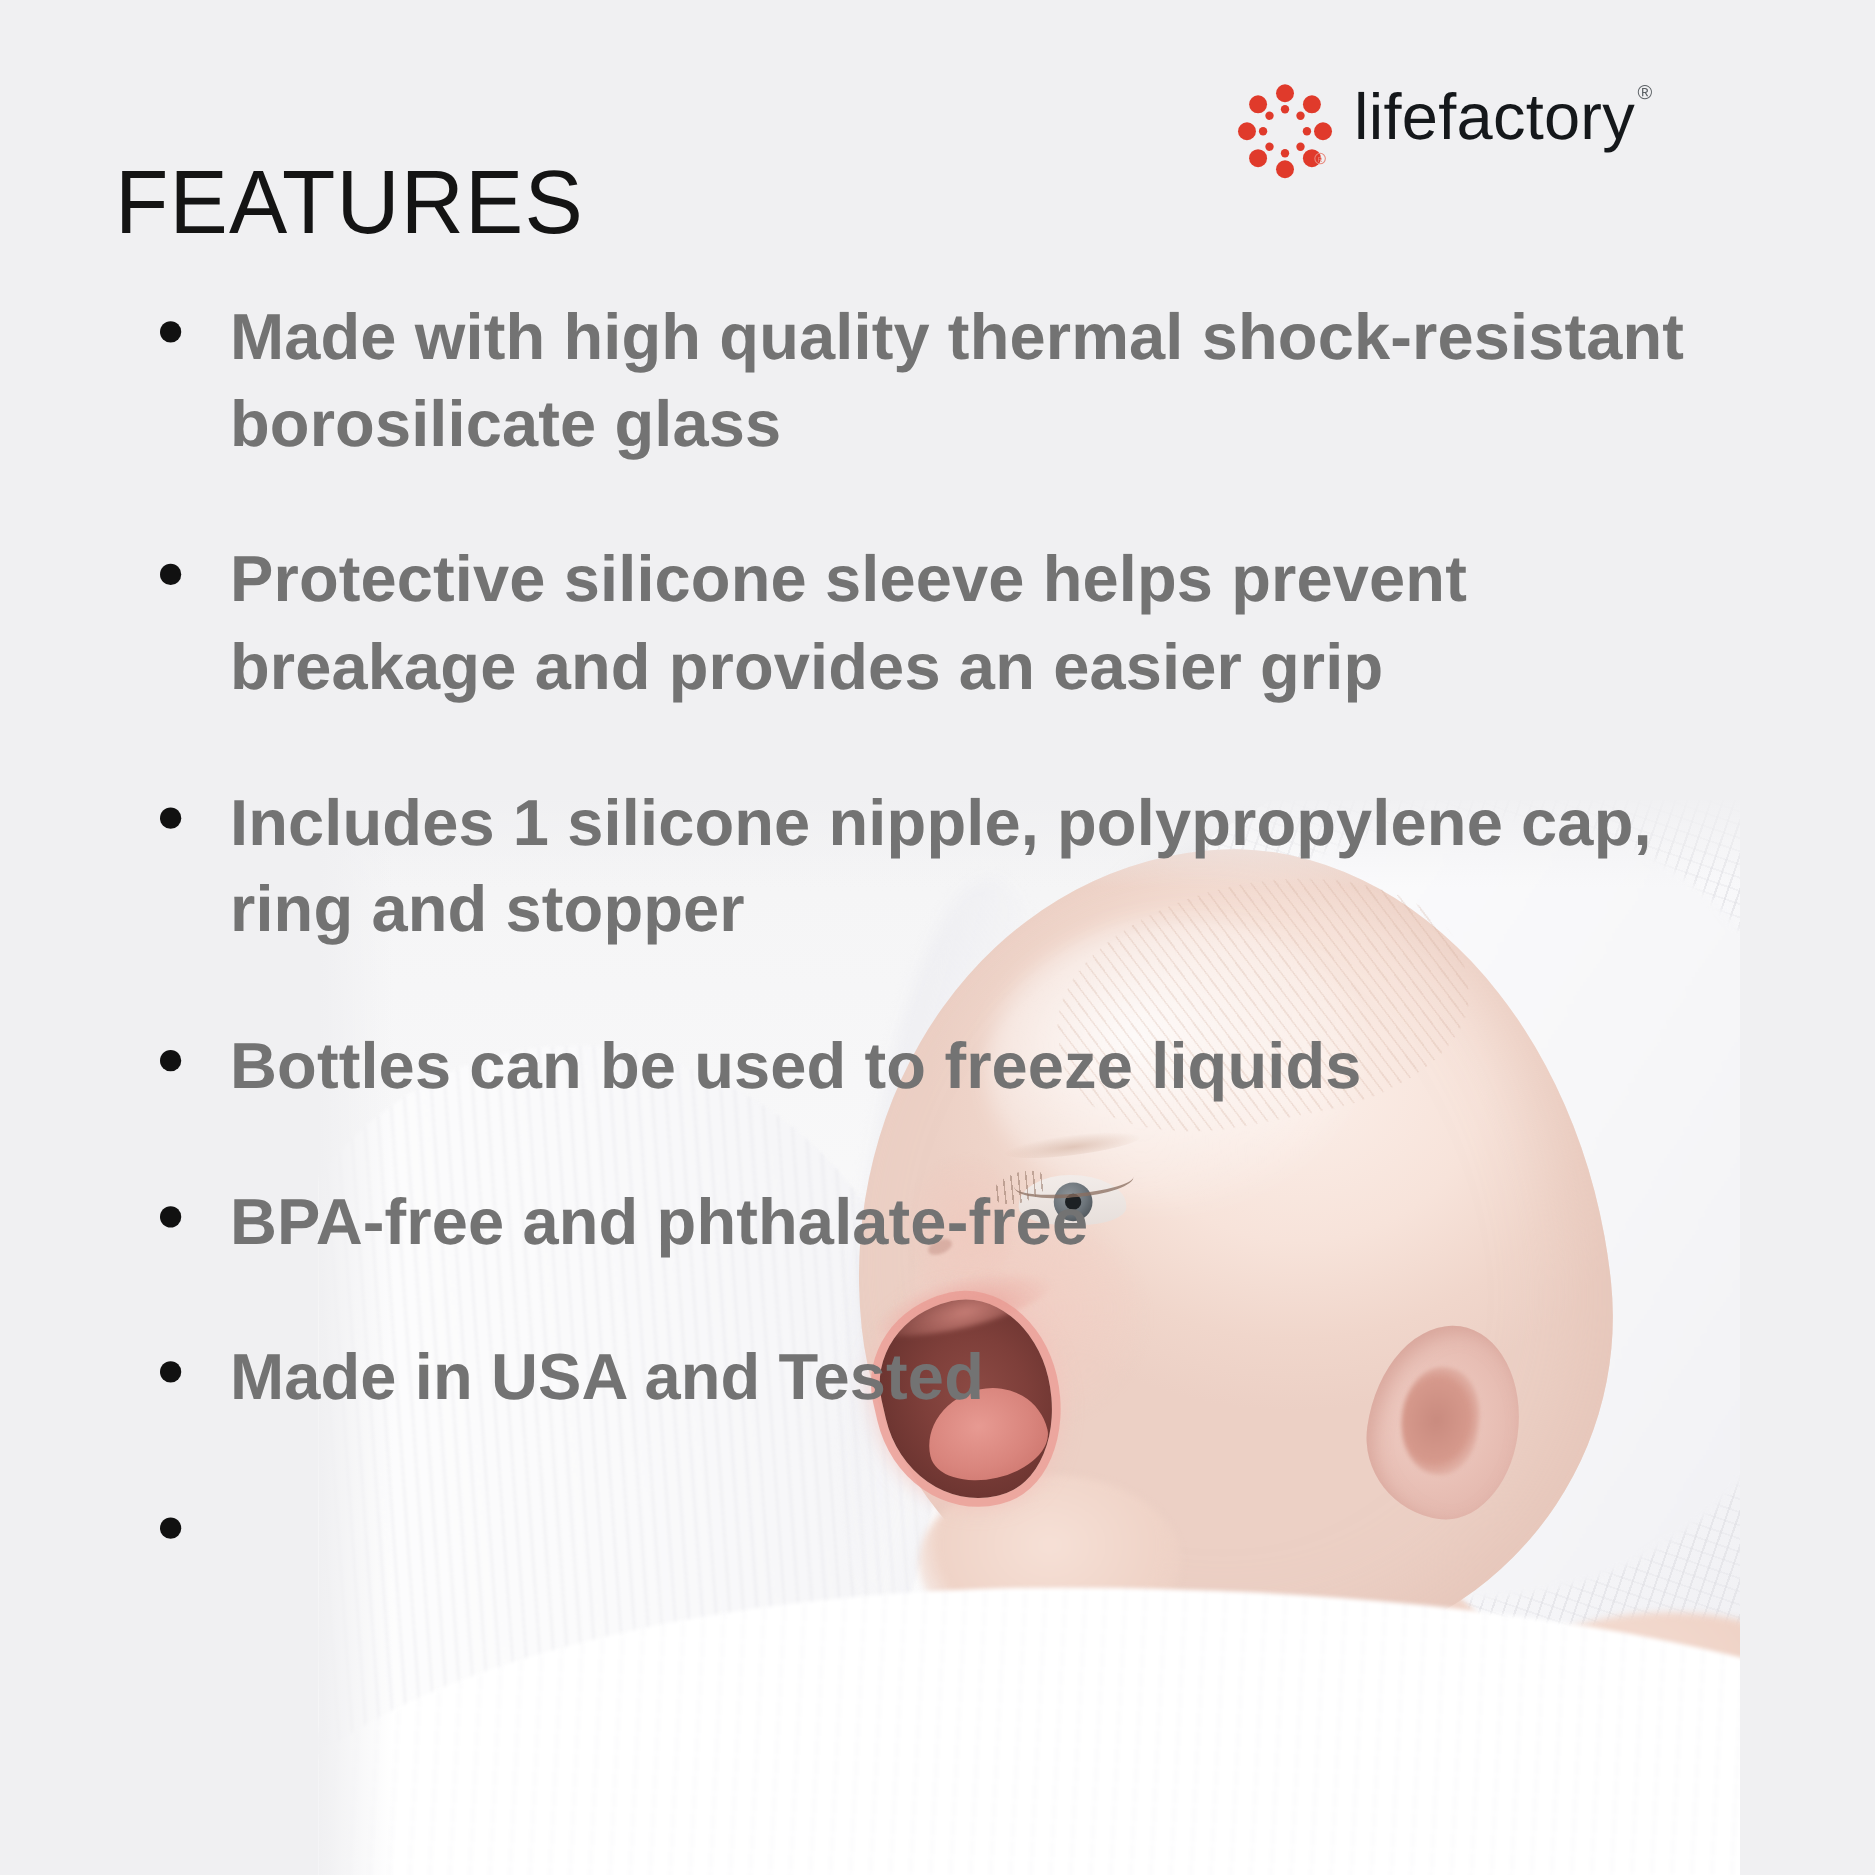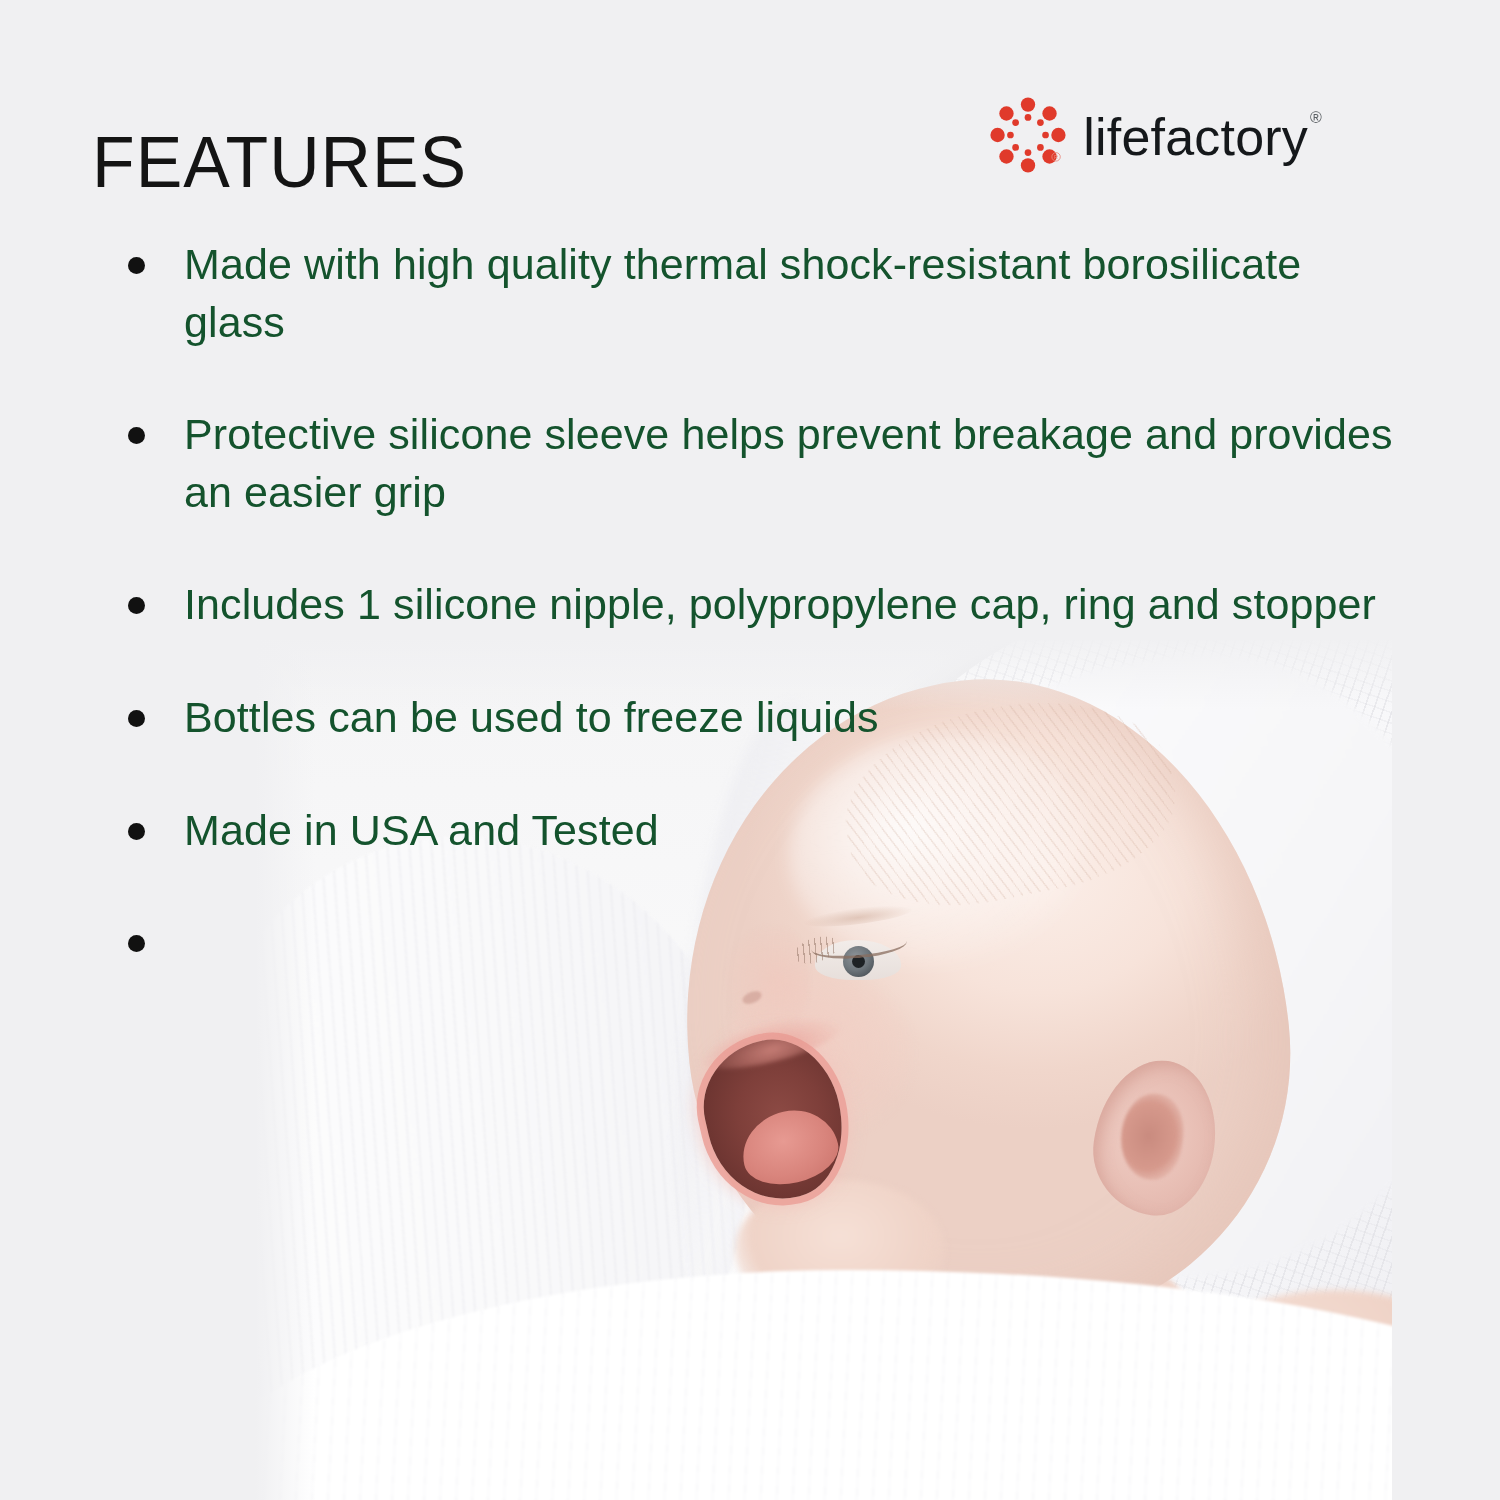--- a/index.html
+++ b/index.html
@@ -371,23 +371,22 @@
     color: #141414;
     line-height: 1;
     font-family: "Liberation Sans", sans-serif;
     transform: scaleX(0.97);
     transform-origin: left center;
   }
 
   .brand-logo {
     position: absolute;
     right: 72px;
-    top: 96px;
+    top: 66px;
     display: flex;
-    align-items: center;
     gap: 16px;
   }
   .brand-mark {
     width: 78px;
     height: 78px;
     flex: 0 0 auto;
   }
   .brand-wordmark {
     font-size: 52px;
     font-weight: 300;
@@ -413,23 +412,23 @@
     top: 236px;
     width: 1290px;
     list-style: none;
     margin: 0;
     padding: 0;
   }
   .feature-item {
     position: relative;
     padding-left: 62px;
     margin-bottom: 55px;
-    color: #14532d;
-    font-size: 43px;
-    font-weight: 400;
+    color: #737373;
+    font-size: 52px;
+    font-weight: 700;
     line-height: 1.34;
     letter-spacing: 0.1px;
     font-family: "Liberation Sans", sans-serif;
   }
   .feature-item:last-child { margin-bottom: 0; }
   .feature-bullet {
     position: absolute;
     left: 6px;
     top: 21px;
     width: 17px;
@@ -536,20 +535,24 @@
       <li class="feature-item">
         <span class="feature-bullet"></span>
         <span>Includes 1 silicone nipple, polypropylene cap, ring and stopper</span>
       </li>
       <li class="feature-item">
         <span class="feature-bullet"></span>
         <span>Bottles can be used to freeze liquids</span>
       </li>
       <li class="feature-item">
         <span class="feature-bullet"></span>
+        <span>BPA-free and phthalate-free</span>
+      </li>
+      <li class="feature-item">
+        <span class="feature-bullet"></span>
         <span>Made in USA and Tested</span>
       </li>
       <li class="feature-item">
         <span class="feature-bullet"></span>
       </li>
     </ul>
 
   </div>
 </div>
 

